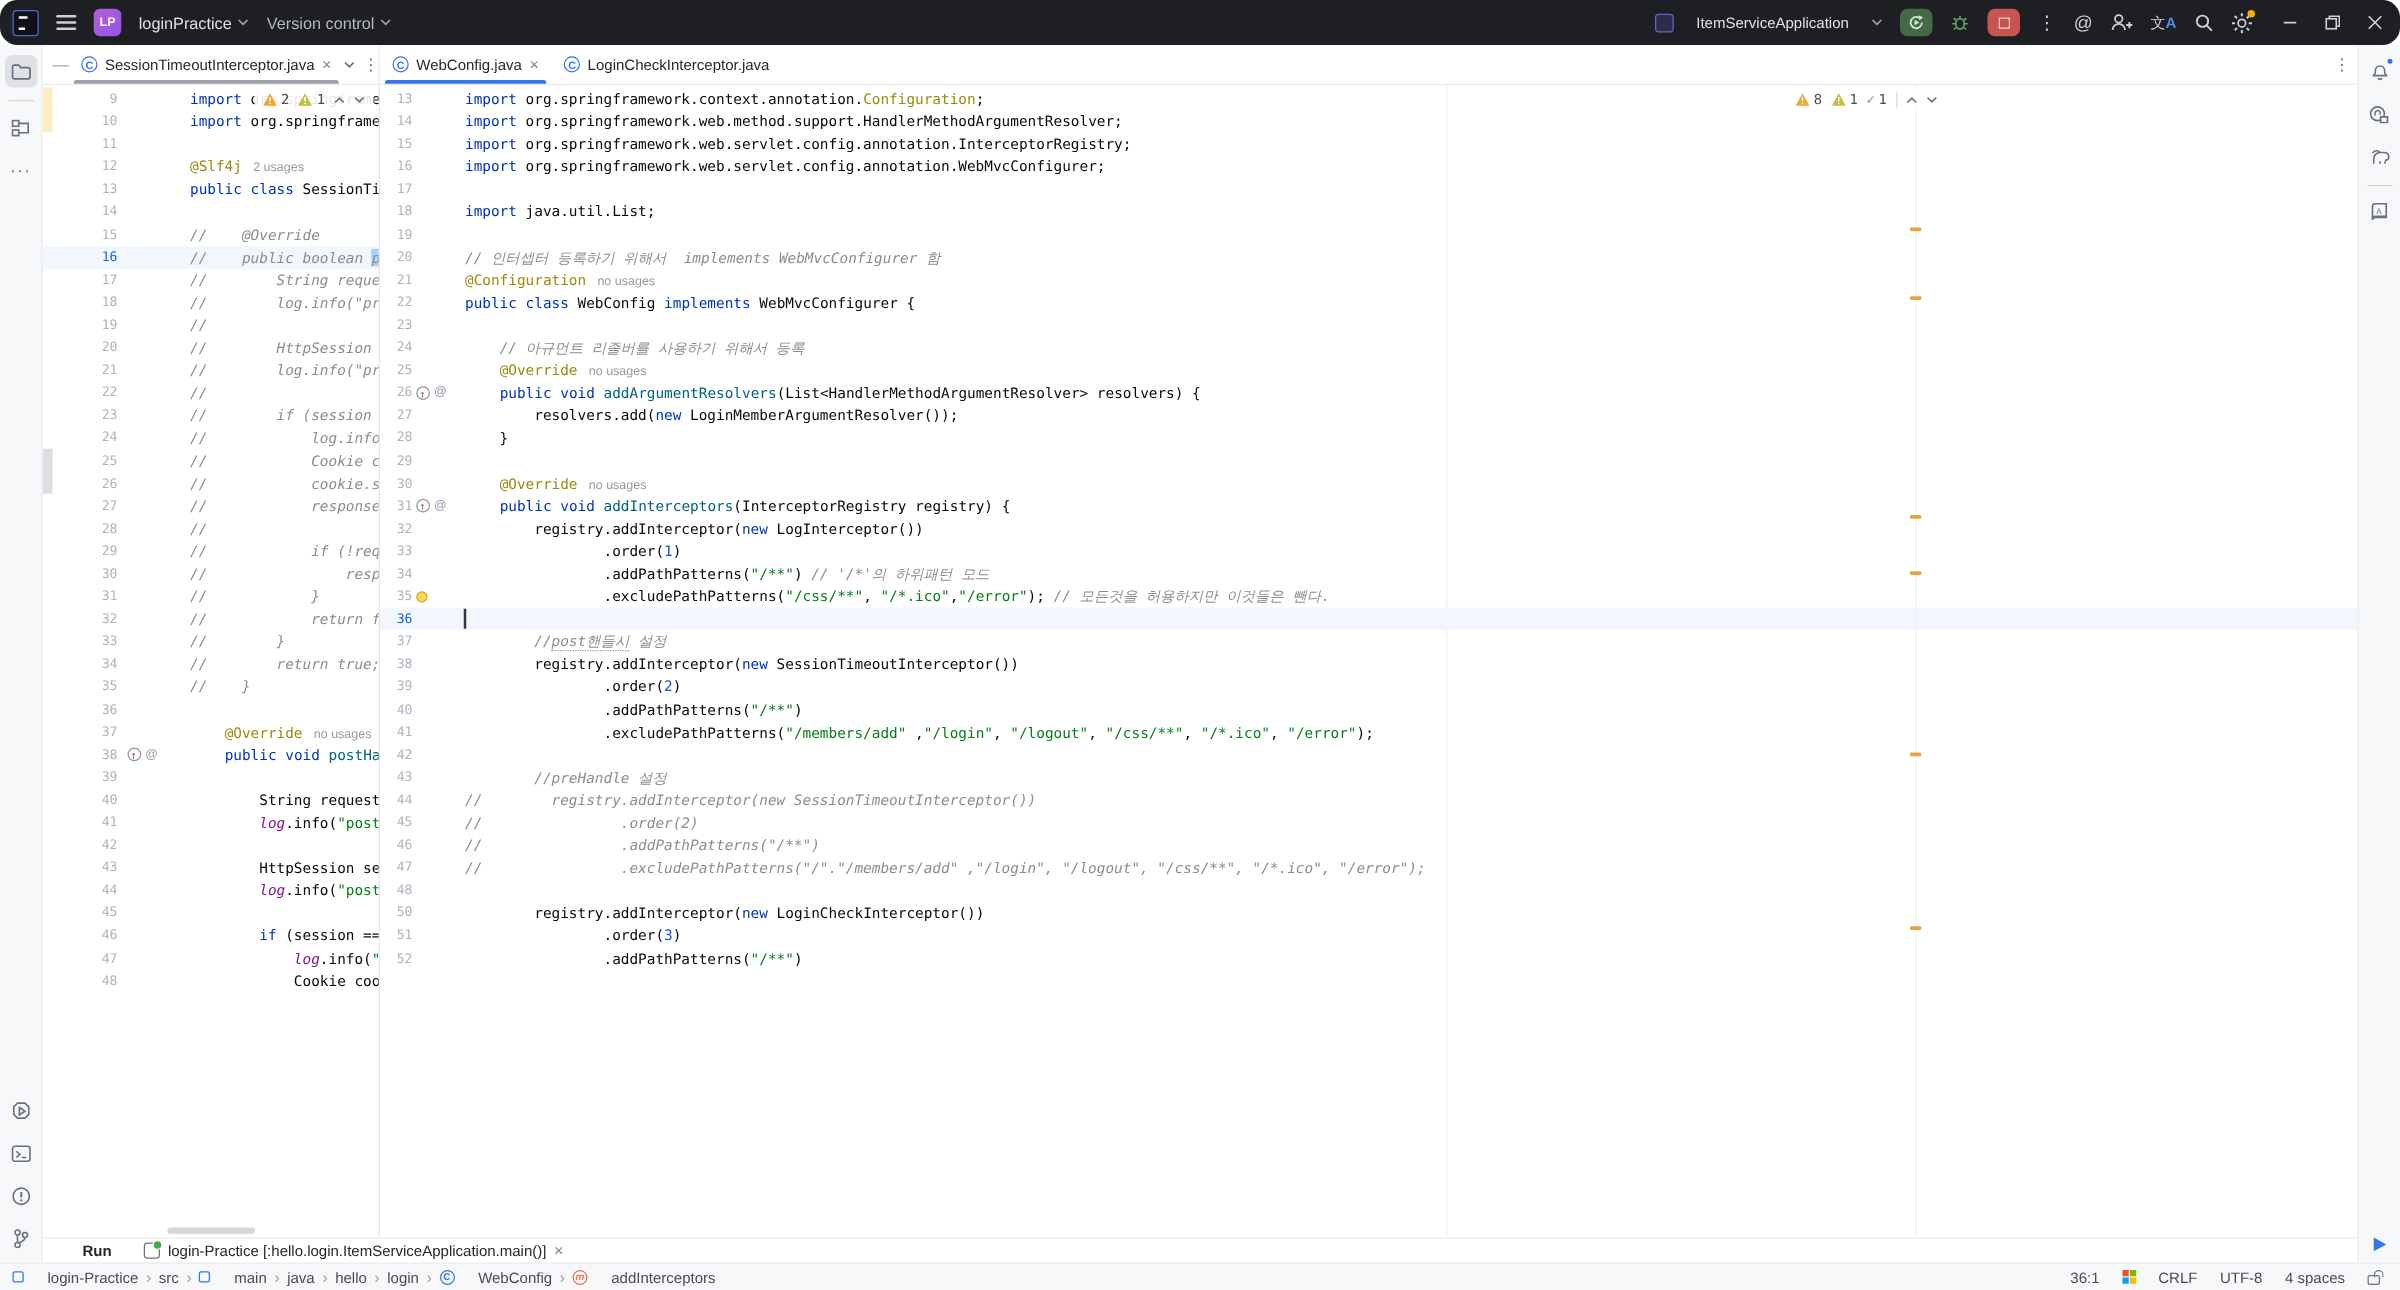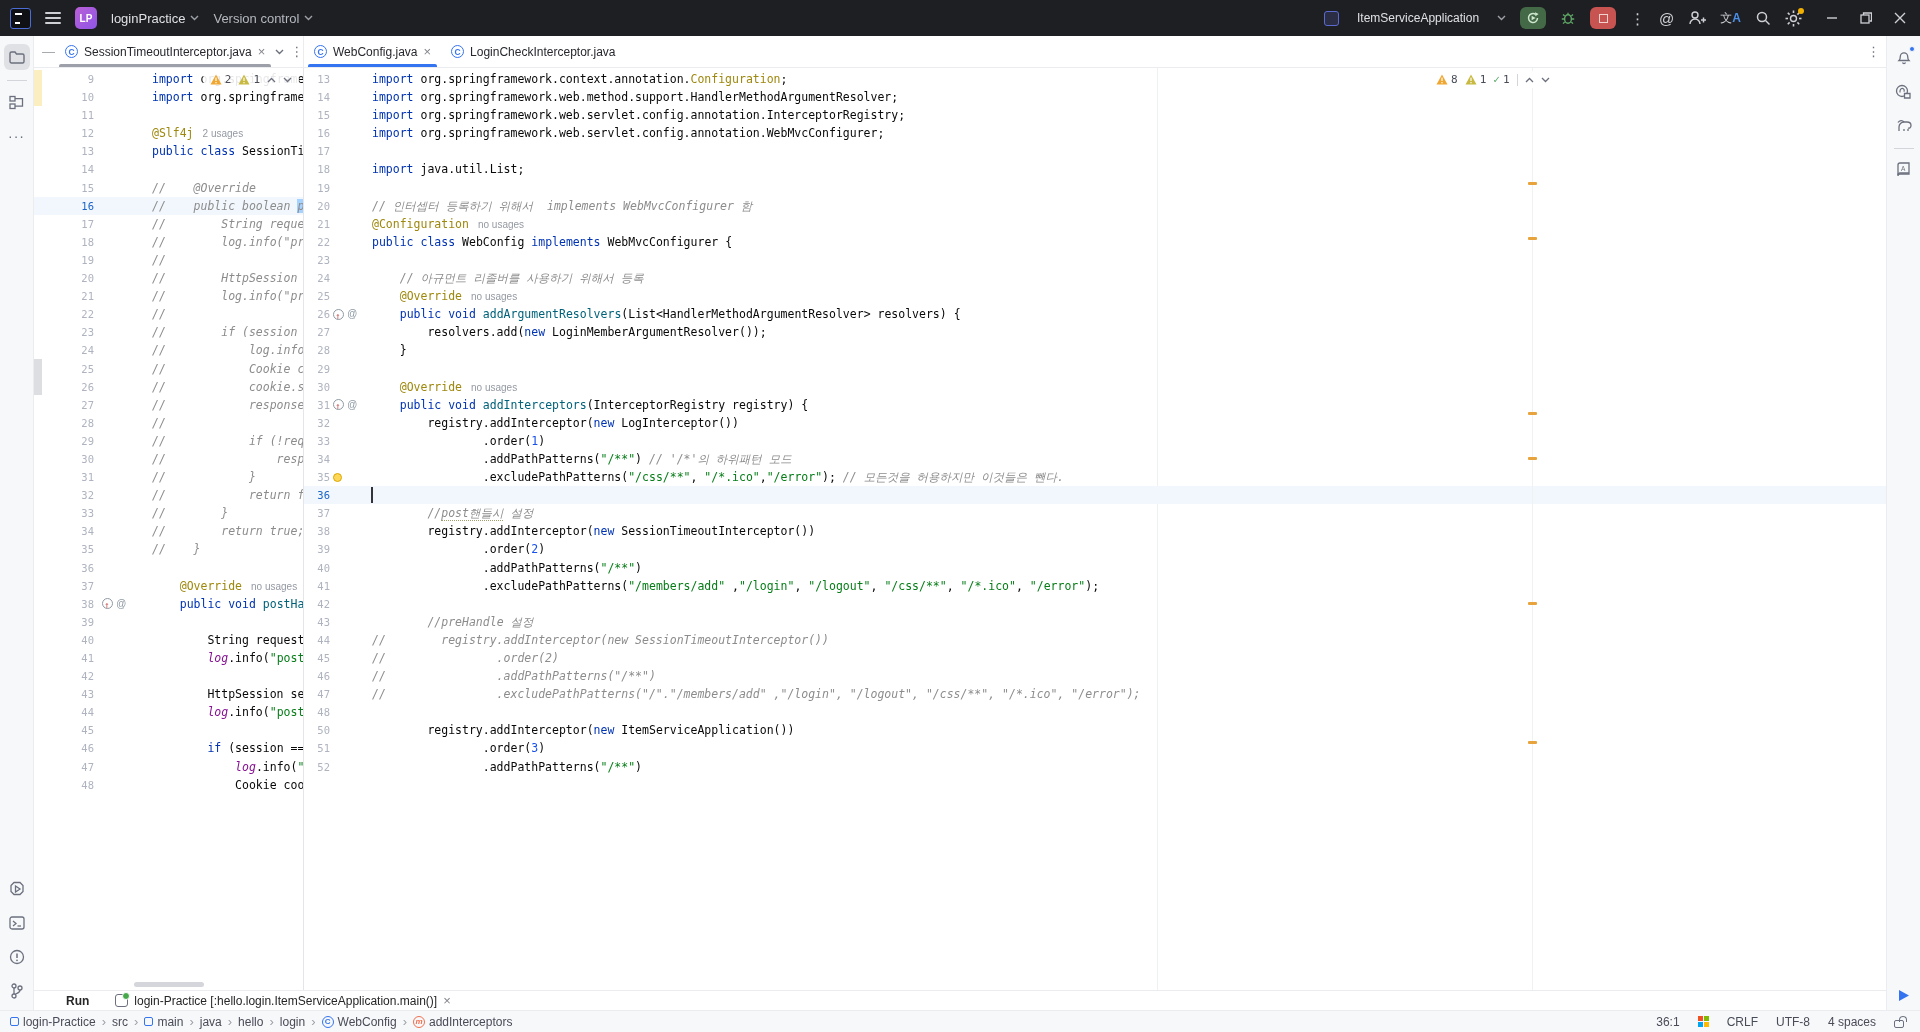--- a/index.html
+++ b/index.html
@@ -1,21 +1,21 @@
 <!DOCTYPE html>
 <html><head>
 <meta charset="utf-8">
 <style>
   * { margin:0; padding:0; box-sizing:border-box; }
   html,body { width:1920px; height:1032px; overflow:hidden; background:#fff;
     font-family:"Liberation Sans", sans-serif; }
 
   
   .titlebar { position:absolute; top:0; left:0; width:1920px; height:36px;
-    background:#1e1f22; color:#dfe1e5; display:flex; align-items:center; }
+    background:#1e1f22; color:#dfe1e5; display:flex; align-items:center;border-radius:14px; }
   .tb-left { display:flex; align-items:center; gap:14px; padding-left:10px; }
   .ij-logo { width:21px; height:21px; border:1px solid #4a6cd4; border-radius:3px;
     background:#101114; position:relative; }
   .ij-logo:before { content:""; position:absolute; left:4px; top:4px; width:7px; height:2px; background:#fff; }
   .ij-logo:after { content:""; position:absolute; left:4px; top:13px; width:5px; height:2px; background:#fff; }
   .burger { width:16px; height:12px; display:flex; flex-direction:column; justify-content:space-between; }
   .burger i { height:1.6px; background:#ced0d6; border-radius:1px; }
   .lp-badge { width:22px; height:22px; border-radius:5px; background:linear-gradient(135deg,#b95fd6,#8f55e8);
     color:#fff; font-size:10px; font-weight:bold; display:flex; align-items:center; justify-content:center; }
   .tb-item { display:flex; align-items:center; gap:5px; font-size:13px; color:#dfe1e5; }
@@ -106,21 +106,21 @@
     border-top:1px solid #ebecf0; display:flex; align-items:center; font-size:12px; color:#262626; }
   .run-label { font-weight:bold; margin-left:32px; }
   .run-tab { display:flex; align-items:center; gap:6px; margin-left:26px; }
   .gradle-ic { width:13px; height:13px; border-radius:3px; border:1.3px solid #6c707e; position:relative; }
   .gradle-ic:after { content:""; position:absolute; right:-3px; top:-3px; width:6px; height:6px; border-radius:50%; background:#45a84a; border:1px solid #fff; }
 
   
   .statusrow { position:absolute; left:0; right:0; top:1010px; height:22px; background:#f7f8fa;
     border-top:1px solid #ebecf0; display:flex; align-items:center; font-size:12px; color:#494b57; }
   .bc { display:flex; align-items:center; gap:6px; padding-left:10px; }
-  .bc-item { display:flex; align-items:center; gap:4px; }
+  .bc-item { display:flex; align-items:center; gap:19px; }
   .bc-sep { color:#9da0a8; font-size:13px; }
   .bc-module { width:9px; height:9px; border:1.5px solid #3574f0; border-radius:2px; display:inline-block; }
   .bc-class { width:12px; height:12px; border-radius:50%; border:1.2px solid #3574f0; color:#3574f0; font-size:8px; font-weight:bold; display:inline-flex; align-items:center; justify-content:center; }
   .bc-method { width:12px; height:12px; border-radius:50%; border:1.2px solid #ee7050; color:#ee7050; font-size:8px; font-weight:bold; display:inline-flex; align-items:center; justify-content:center; font-style:italic; }
   .st-right { margin-left:auto; display:flex; align-items:center; gap:18px; padding-right:16px; }
   .ms-ic { display:grid; grid-template-columns:5px 5px; grid-template-rows:5px 5px; gap:1px; }
   .ms-ic i:nth-child(1){background:#f25022}.ms-ic i:nth-child(2){background:#7fba00}
   .ms-ic i:nth-child(3){background:#00a4ef}.ms-ic i:nth-child(4){background:#ffb900}
   .lock { width:10px; height:8px; border:1.3px solid #6c707e; border-radius:2px; position:relative; margin-top:4px; }
   .lock:before { content:""; position:absolute; left:4px; top:-5px; width:6px; height:5px; border:1.3px solid #6c707e; border-bottom:none; border-radius:4px 4px 0 0; }
@@ -441,21 +441,21 @@
         <div class="cl"><span class="lnum">39</span><span><span class="tk-p">                .order(</span><span class="tk-nu">2</span><span class="tk-p">)</span></span></div>
         <div class="cl"><span class="lnum">40</span><span><span class="tk-p">                .addPathPatterns(</span><span class="tk-s">"/**"</span><span class="tk-p">)</span></span></div>
         <div class="cl"><span class="lnum">41</span><span><span class="tk-p">                .excludePathPatterns(</span><span class="tk-s">"/members/add"</span><span class="tk-p"> ,</span><span class="tk-s">"/login"</span><span class="tk-p">, </span><span class="tk-s">"/logout"</span><span class="tk-p">, </span><span class="tk-s">"/css/**"</span><span class="tk-p">, </span><span class="tk-s">"/*.ico"</span><span class="tk-p">, </span><span class="tk-s">"/error"</span><span class="tk-p">);</span></span></div>
         <div class="cl"><span class="lnum">42</span><span></span></div>
         <div class="cl"><span class="lnum">43</span><span><span class="tk-p">        </span><span class="tk-c">//preHandle 설정</span></span></div>
         <div class="cl"><span class="lnum">44</span><span><span class="tk-c">//        registry.addInterceptor(new SessionTimeoutInterceptor())</span></span></div>
         <div class="cl"><span class="lnum">45</span><span><span class="tk-c">//                .order(2)</span></span></div>
         <div class="cl"><span class="lnum">46</span><span><span class="tk-c">//                .addPathPatterns("/**")</span></span></div>
         <div class="cl"><span class="lnum">47</span><span><span class="tk-c">//                .excludePathPatterns("/"."/members/add" ,"/login", "/logout", "/css/**", "/*.ico", "/error");</span></span></div>
         <div class="cl"><span class="lnum">48</span><span></span></div>
-        <div class="cl"><span class="lnum">50</span><span><span class="tk-p">        registry.addInterceptor(</span><span class="tk-k">new</span><span class="tk-p"> ItemServiceApplication())</span></span></div>
+        <div class="cl"><span class="lnum">50</span><span><span class="tk-p">        registry.addInterceptor(</span><span class="tk-k">new</span><span class="tk-p"> LoginCheckInterceptor())</span></span></div>
         <div class="cl"><span class="lnum">51</span><span><span class="tk-p">                .order(</span><span class="tk-nu">3</span><span class="tk-p">)</span></span></div>
         <div class="cl"><span class="lnum">52</span><span><span class="tk-p">                .addPathPatterns(</span><span class="tk-s">"/**"</span><span class="tk-p">)</span></span></div>
       </div>
     <div class="inspect" style="left:1125px">
       <span class="grp">
           <svg width="12" height="11" viewBox="0 0 12 11">
             <path d="M6 0.5 L11.5 10.5 H0.5 Z" fill="#f0a732"></path>
             <rect x="5.4" y="3.6" width="1.2" height="3.4" fill="#fff"></rect>
             <rect x="5.4" y="8" width="1.2" height="1.3" fill="#fff"></rect>
           </svg>

